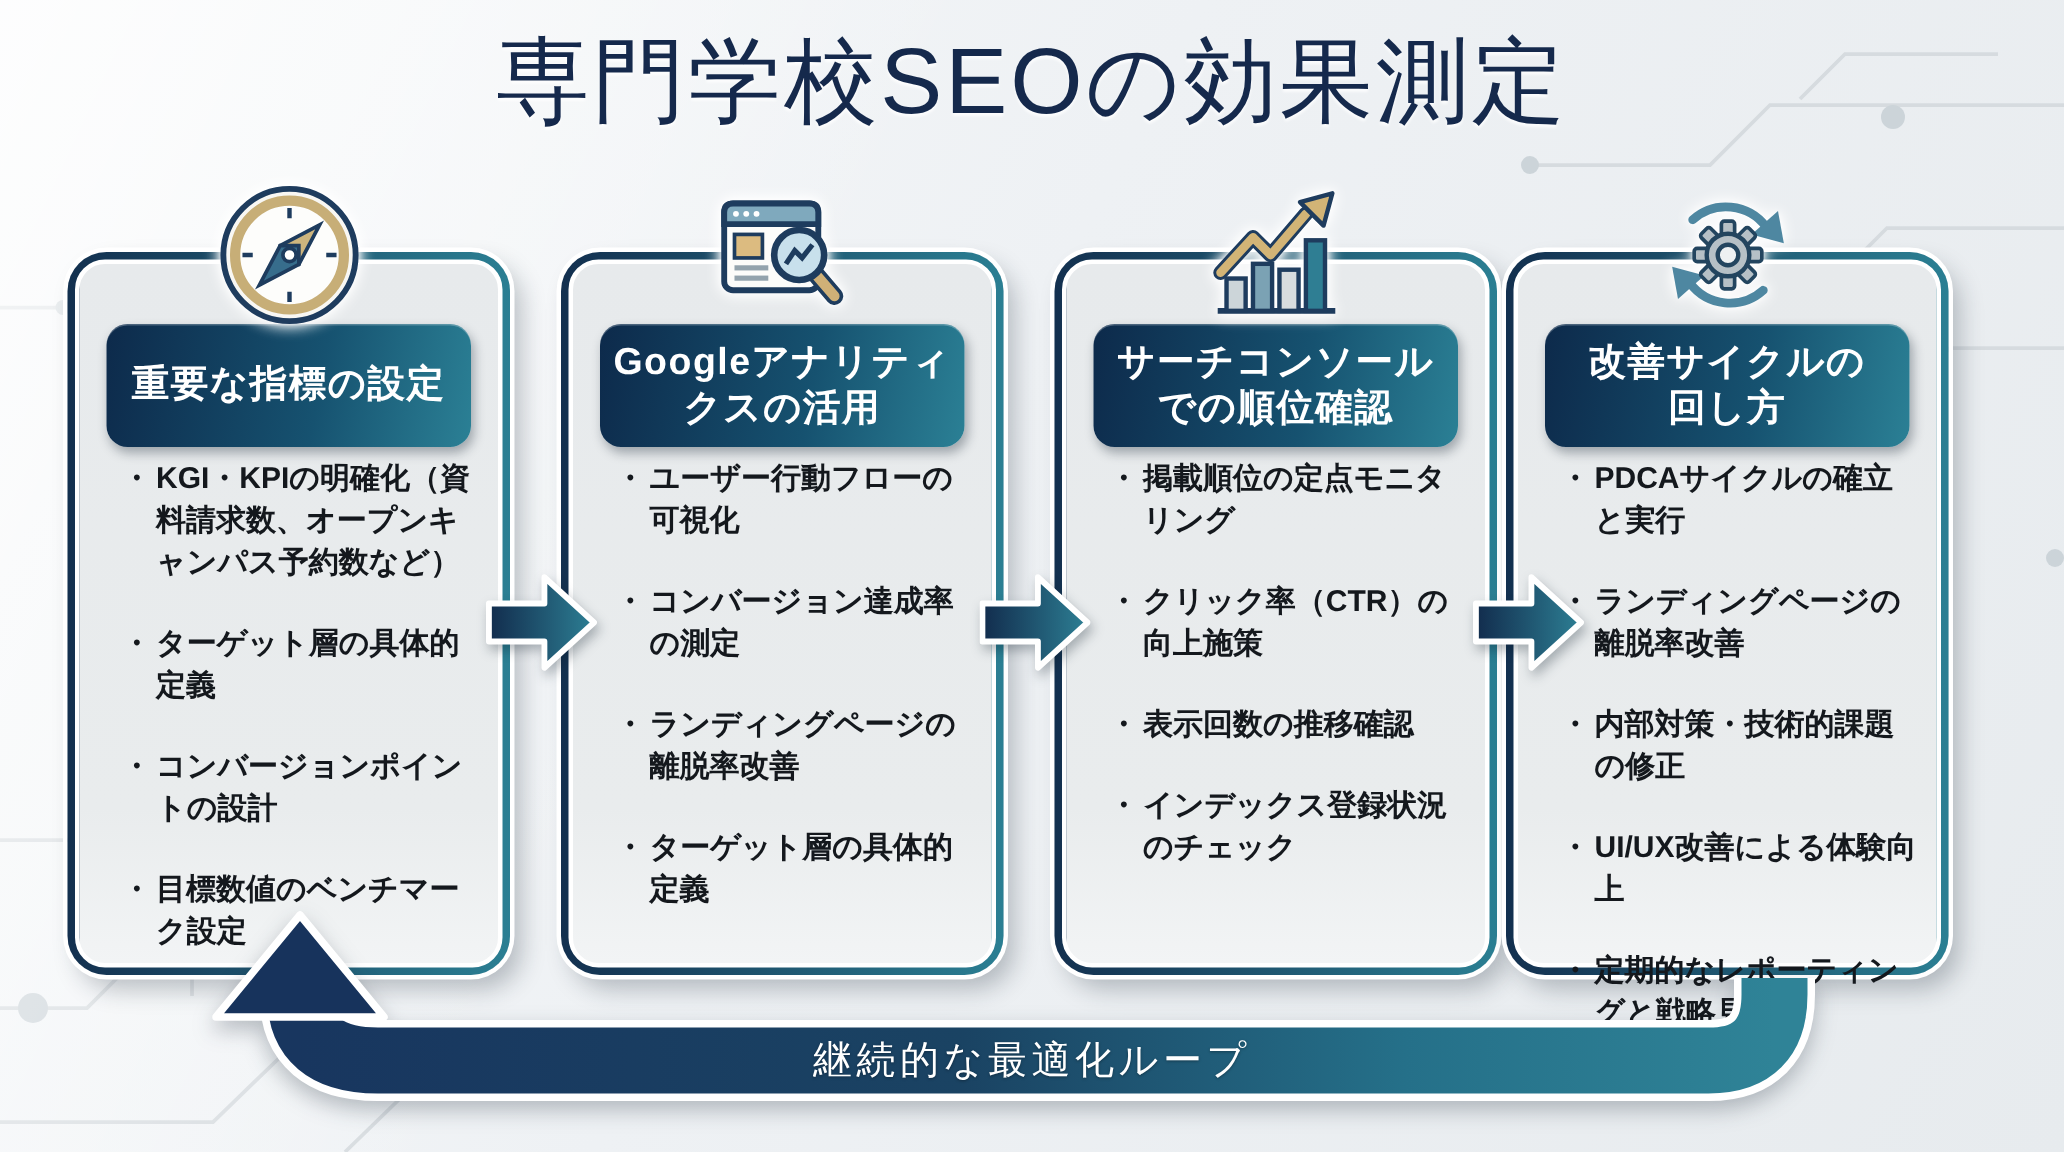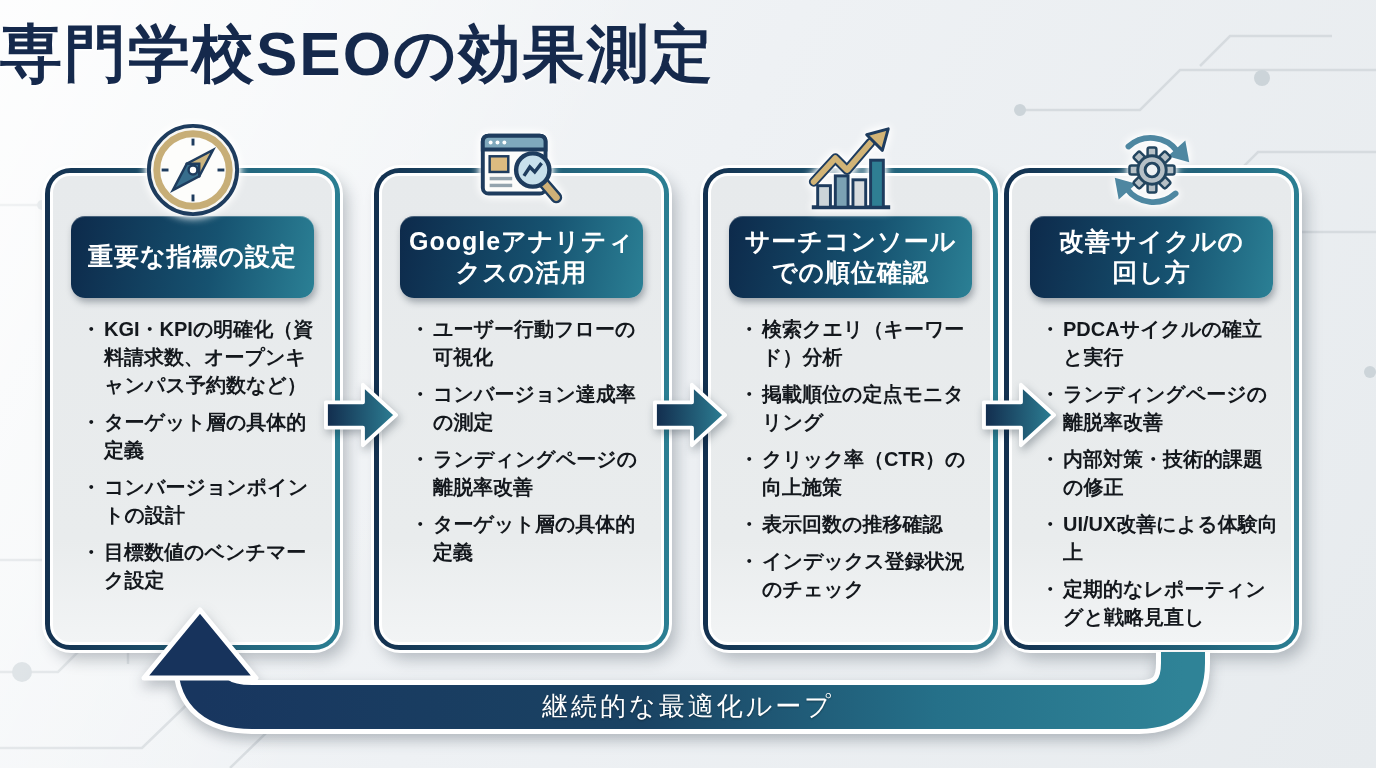--- a/index.html
+++ b/index.html
@@ -5,22 +5,22 @@
   html,body{margin:0;padding:0;background:#dfe3e7;}
   .canvas{
     position:relative;width:1376px;height:768px;overflow:hidden;
     background:linear-gradient(118deg,#f7f9fa 0%,#eef1f4 45%,#e7ebee 100%);
     font-family:"Liberation Sans","DejaVu Sans",sans-serif;
   }
   .sheen{position:absolute;inset:0;background:linear-gradient(115deg,rgba(255,255,255,.75) 0%,rgba(255,255,255,0) 38%);pointer-events:none;}
   .decor{position:absolute;inset:0;z-index:0;}
 
   .page-title{
-    position:absolute;top:12px;left:0;width:100%;z-index:2;
-    font-size:62px;font-weight:700;color:#15294c;letter-spacing:2px;
+    position:absolute;top:12px;left:0;width:100%;text-align:center;z-index:2;
+    font-size:62px;font-weight:400;color:#15294c;letter-spacing:2px;
     text-shadow:0 2px 2px rgba(255,255,255,.8);
   }
 
   
   .card{
     position:absolute;top:168px;width:295px;height:482px;z-index:2;
     background:linear-gradient(90deg,#13304f,#2b7f93);
     border-radius:26px;padding:5px;box-sizing:border-box;
     box-shadow:0 0 0 3px #ffffff,7px 9px 16px rgba(25,40,55,.28);
   }
@@ -40,21 +40,21 @@
 
   .pill{
     margin:40px 18px 0 18px;height:82px;border-radius:14px;flex:0 0 auto;
     background:linear-gradient(100deg,#0d2a4b 0%,#165270 58%,#2b8095 100%);
     display:flex;flex-direction:column;align-items:center;justify-content:center;
     box-shadow:2px 4px 7px rgba(20,35,50,.35), inset 0 1px 0 rgba(255,255,255,.25);
   }
   .pill span{display:block;color:#ffffff;font-weight:700;font-size:25px;line-height:1.26;
     text-align:center;letter-spacing:1px;white-space:nowrap;}
 
-  ul.points{list-style:none;margin:0;padding:17px 10px 0 30px;display:flex;flex-direction:column;row-gap:9px;}
+  ul.points{list-style:none;margin:0;padding:7px 10px 0 30px;display:flex;flex-direction:column;row-gap:26px;}
   ul.points li{
     position:relative;padding-left:21px;font-size:20px;font-weight:700;color:#14181d;line-height:1.4;
   }
   ul.points li::before{content:"・";position:absolute;left:-2px;top:0;}
 
   
   .flow-arrow{position:absolute;top:380px;width:74px;height:70px;z-index:5;
     filter:drop-shadow(2px 4px 4px rgba(10,25,40,.3));}
   .flow-arrow.a1{left:324px;} .flow-arrow.a2{left:653px;} .flow-arrow.a3{left:982px;}
 
@@ -191,21 +191,20 @@
       <polyline points="12,62 34,38 46,50 70,22" fill="none" stroke="#1e3c5e" stroke-width="10" stroke-linejoin="round" stroke-linecap="round"></polyline>
       <polyline points="12,62 34,38 46,50 70,22" fill="none" stroke="#d2b476" stroke-width="6" stroke-linejoin="round" stroke-linecap="round"></polyline>
       <polygon points="66,14 88,8 82,30" fill="#d2b476" stroke="#1e3c5e" stroke-width="3" stroke-linejoin="round"></polygon>
     </svg>
     <div class="card-inner">
       <div class="pill">
         <span>サーチコンソール</span>
         <span>での順位確認</span>
       </div>
       <ul class="points">
-          <li>検索クエリ（キーワード）分析</li>
           <li>掲載順位の定点モニタリング</li>
           <li>クリック率（CTR）の向上施策</li>
           <li>表示回数の推移確認</li>
           <li>インデックス登録状況のチェック</li>
         </ul>
     </div>
   </div>
 
   <div class="card c4">
     <svg class="col-icon" viewBox="0 0 100 100">

